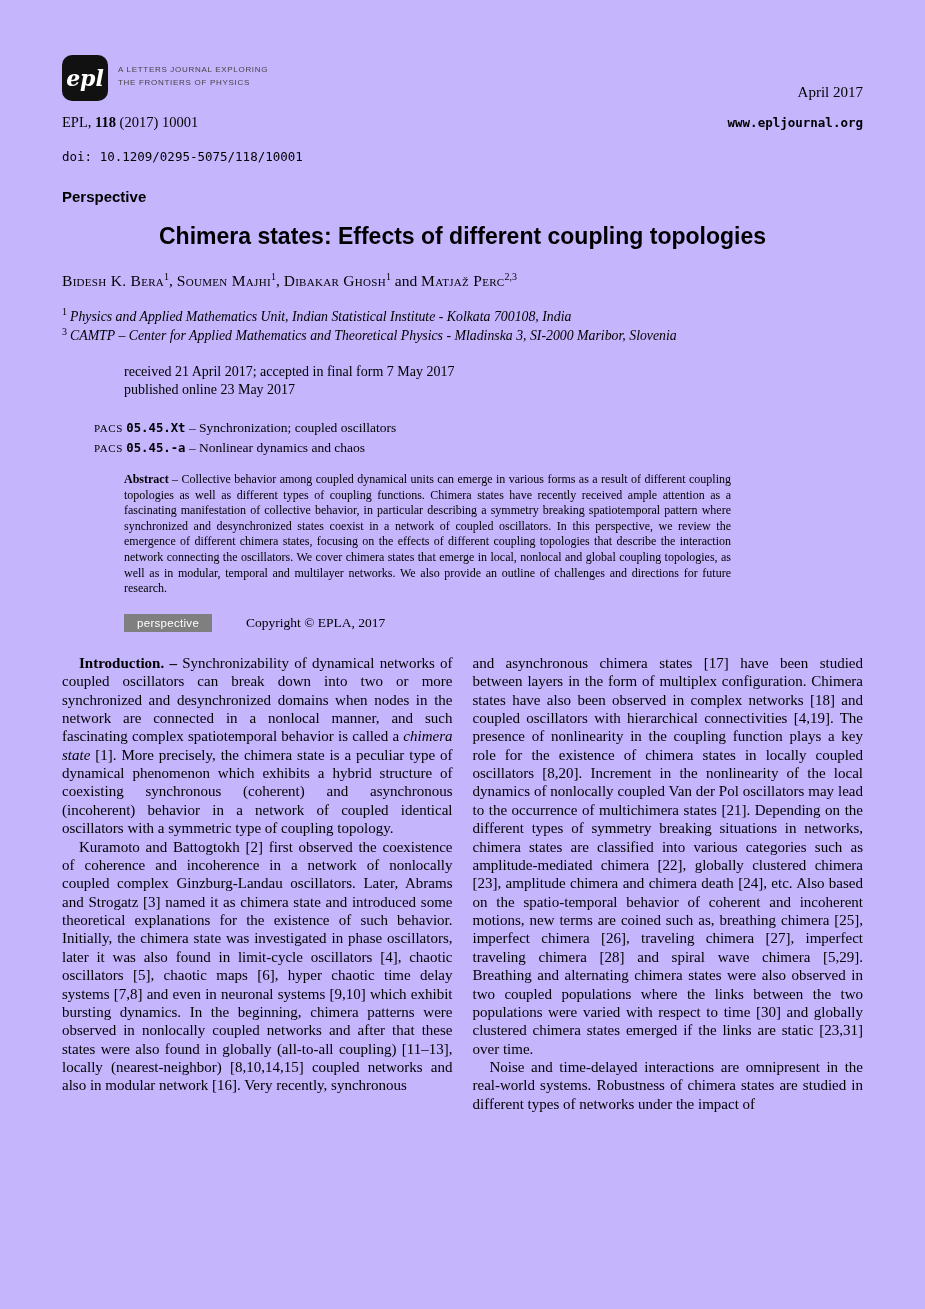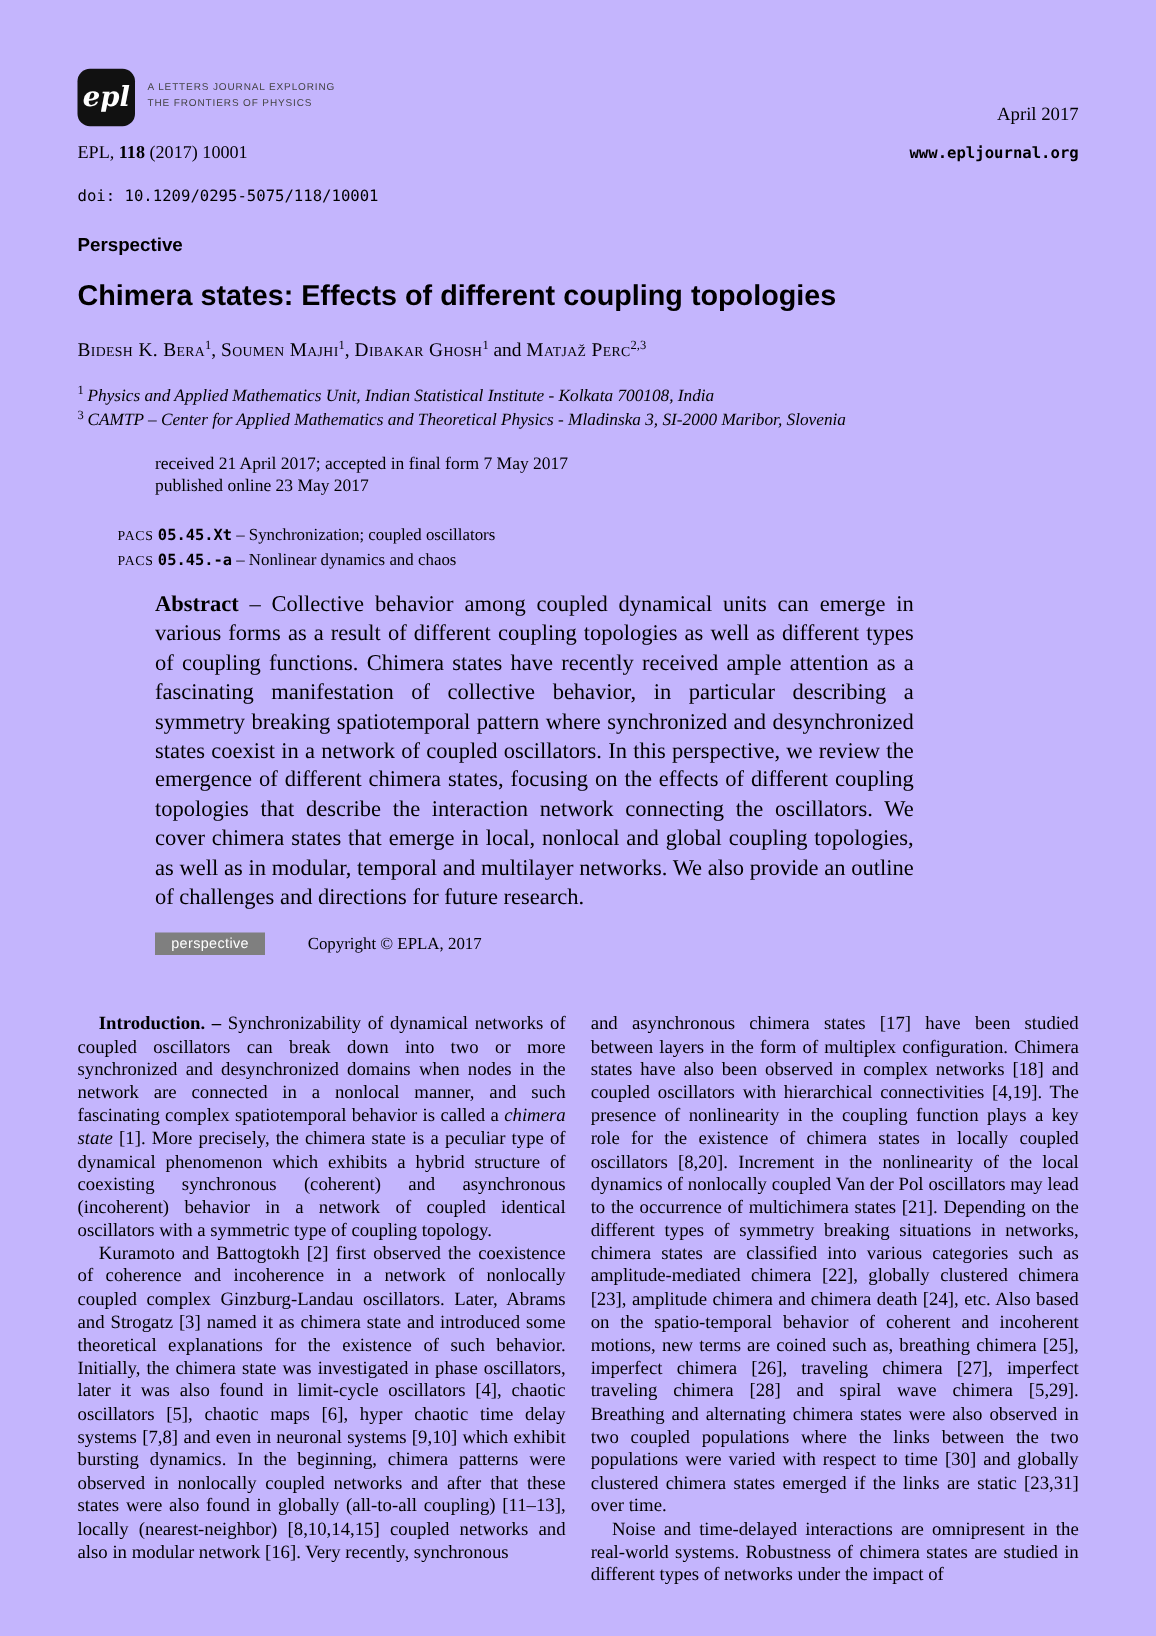--- a/index.html
+++ b/index.html
@@ -31,29 +31,29 @@
   .title { margin-top: 18px; font-family: "Liberation Sans", sans-serif; font-weight: bold; font-size: 23px; }
   .authors { margin-top: 22px; font-size: 15.5px; }
   .sc { font-variant: small-caps; letter-spacing: 0.3px; }
   sup { font-size: 10px; line-height: 0; }
   .affils { margin-top: 17px; font-style: italic; font-size: 13.8px; line-height: 1.4; }
   .affil sup { font-style: normal; margin-right: 3px; }
   .received { margin-left: 62px; margin-top: 17px; font-size: 14px; line-height: 1.32; }
   .pacs { margin-left: 32px; margin-top: 18px; font-size: 13.5px; line-height: 1.5; }
   .pacs-label { font-size: 11px; letter-spacing: 0.6px; }
   .pacs-code { font-family: "DejaVu Sans Mono", monospace; font-weight: bold; font-size: 12.3px; }
-  .abstract { margin-left: 62px; margin-top: 14px; width: 607px; font-size: 18px; line-height: 1.3; text-align: justify; }
+  .abstract { margin-left: 62px; margin-top: 14px; width: 607px; font-size: 12px; line-height: 1.3; text-align: justify; }
   .abs-label { font-weight: bold; }
   .copy-row { margin-left: 62px; margin-top: 17px; display: flex; align-items: center; gap: 34px; font-size: 13.5px; }
   .badge {
     background: #7f7f7f; color: #fff; font-family: "Liberation Sans", sans-serif;
     font-size: 11.5px; padding: 3px 13px; letter-spacing: 0.3px;
   }
   
-  .columns { display: flex; gap: 20px; margin-top: 46px; font-size: 15px; line-height: 1.225; text-align: justify; }
+  .columns { display: flex; gap: 20px; margin-top: 22px; font-size: 15px; line-height: 1.225; text-align: justify; }
   .col { flex: 1; min-width: 0; hyphens: auto; }
   .col p { margin: 0; text-indent: 17px; }
   .intro-lead { font-weight: bold; }
   
   .footer { position: absolute; left: 0; bottom: 38px; width: 100%; text-align: center; font-size: 14px; }
 </style>
 </head>
 <body>
 
 <div class="page">
@@ -73,21 +73,21 @@
     </div>
     <div class="meta-row">
       <div class="issue-line"><span>EPL, </span><b>118</b><span> (2017) 10001</span></div>
       <div class="website mono">www.epljournal.org</div>
     </div>
     <div class="doi mono">doi: 10.1209/0295-5075/118/10001</div>
   </div>
 
   <div class="section-heading">Perspective</div>
 
-  <h1 class="title" style="margin-bottom:0;">Chimera states: Effects of different coupling topologies</h1>
+  <h1 class="title" style="margin-bottom:0;text-align:center;">Chimera states: Effects of different coupling topologies</h1>
 
   <div class="authors"><span><span class="sc">Bidesh K. Bera</span><sup>1</sup></span><span><span>, </span><span class="sc">Soumen Majhi</span><sup>1</sup></span><span><span>, </span><span class="sc">Dibakar Ghosh</span><sup>1</sup></span><span><span> and </span><span class="sc">Matjaž Perc</span><sup>2,3</sup></span></div>
 
   <div class="affils">
     <div class="affil"><sup>1</sup><span>Physics and Applied Mathematics Unit, Indian Statistical Institute - Kolkata 700108, India</span></div>
     <div class="affil"><sup>3</sup><span>CAMTP – Center for Applied Mathematics and Theoretical Physics - Mladinska 3, SI-2000 Maribor, Slovenia</span></div>
   </div>
 
   <div class="received">
     <div>received 21 April 2017; accepted in final form 7 May 2017</div>

